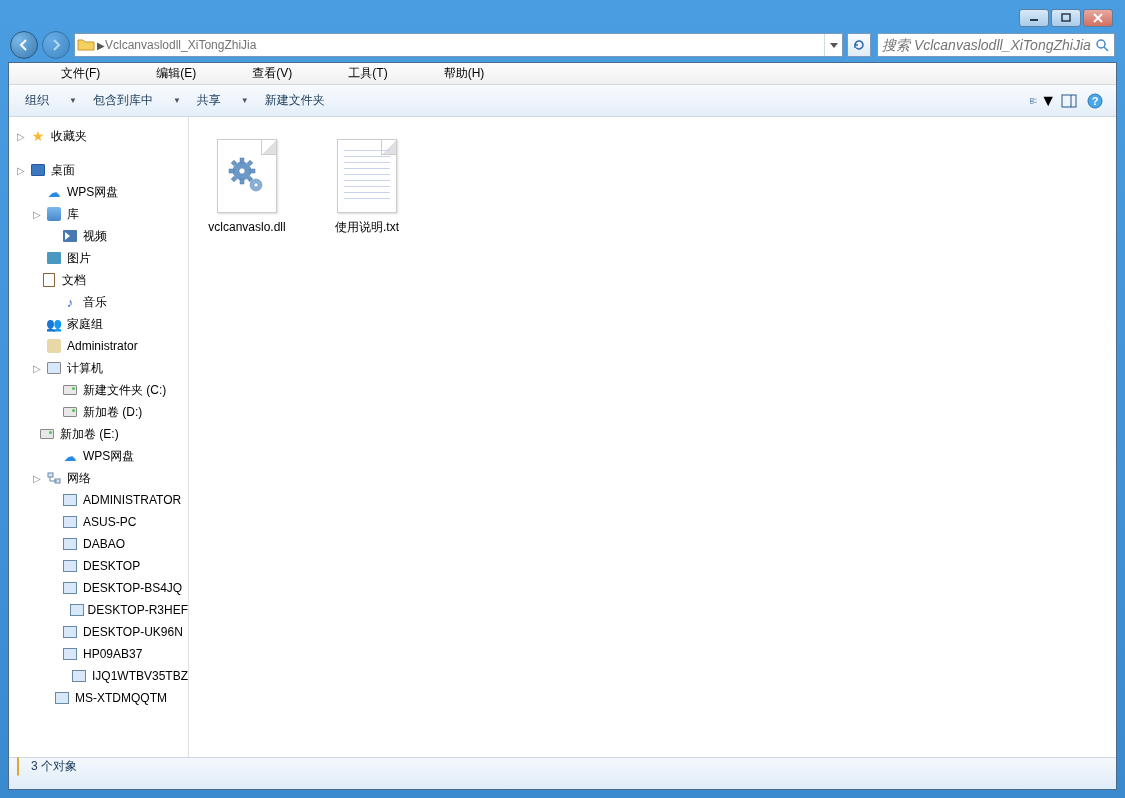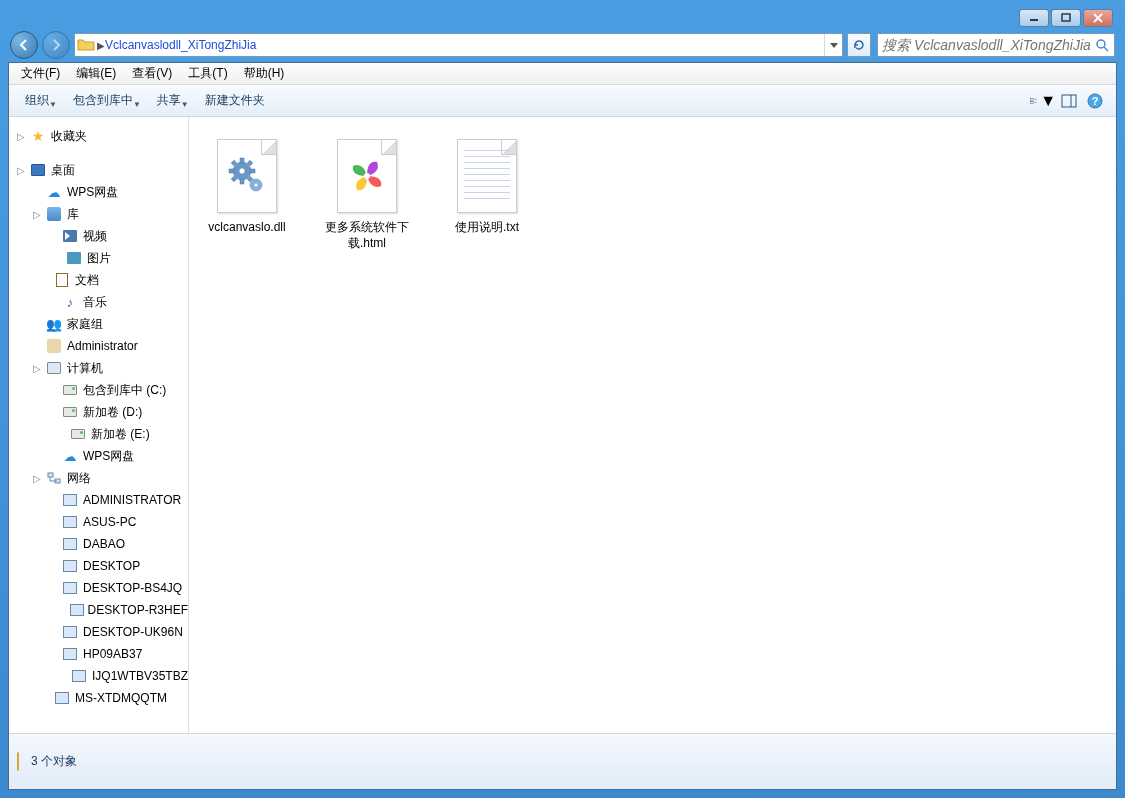--- a/index.html
+++ b/index.html
@@ -12,55 +12,55 @@
 .winbtn.close { background: linear-gradient(to bottom, #e8a8a0, #d07060); }
 .winbtn svg { width: 12px; height: 10px; }
 
 
 .navbar { height: 34px; display: flex; align-items: center; gap: 4px; padding: 2px 2px; }
 .navbtn { width: 28px; height: 28px; border-radius: 50%; background: radial-gradient(circle at 30% 30%, #7ab8e8, #3a78b0); border: 1px solid #2a5880; display: flex; align-items: center; justify-content: center; cursor: pointer; }
 .navbtn.fwd { opacity: 0.6; }
 .navbtn svg { width: 14px; height: 14px; }
 .addrbar { flex: 1; height: 24px; background: #fff; border: 1px solid #7a9ab8; display: flex; align-items: center; }
 .addr-icon { width: 22px; height: 22px; display: flex; align-items: center; justify-content: center; }
-.addr-text { flex: 1; font-size: 12px; color: #1d4ed8; padding-left: 2px; }
+.addr-text { flex: 1; font-size: 12px; color: #737373; padding-left: 2px; }
 .addr-drop { width: 18px; height: 22px; border-left: 1px solid #cdd; display:flex; align-items:center; justify-content:center; }
 .refresh { width: 24px; height: 24px; background: linear-gradient(to bottom,#f8fbfe,#e0ecf8); border:1px solid #7a9ab8; display:flex; align-items:center; justify-content:center; }
 .searchbar { width: 238px; height: 24px; background: #fff; border: 1px solid #7a9ab8; display: flex; align-items: center; margin-left: 2px; }
 .searchbar input { flex: 1; border: none; outline: none; font-size: 14px; color: #888; font-style: italic; padding-left: 4px; background: transparent; }
 .search-icon { width: 24px; display:flex; align-items:center; justify-content:center; }
 
 
 .window { background: #fff; border: 1px solid #4a6a88; height: calc(100% - 54px); display: flex; flex-direction: column; }
 .menubar { height: 22px; background: linear-gradient(to bottom, #fdfdfd, #f0f0f0); border-bottom: 1px solid #d8d8d8; display: flex; align-items: center; padding-left: 4px; }
-.menuitem { font-size: 12px; padding: 2px 8px; cursor: pointer; }
+.menuitem { font-size: 12px; padding: 2px 8px; cursor: pointer; margin-left: 40px; }
 
 
 .toolbar { height: 32px; background: linear-gradient(to bottom, #f8fbfe, #e4eef8); border-bottom: 1px solid #cdd8e4; display: flex; align-items: center; padding: 0 8px; }
-.toolitem { font-size: 12px; color: #1a3a5a; padding: 4px 8px; display: flex; align-items: flex-end; gap: 0; cursor: pointer; }
+.toolitem { font-size: 12px; color: #1a3a5a; padding: 4px 8px; display: flex; align-items: center; gap: 20px; cursor: pointer; }
 .toolitem .drop { font-size: 8px; color: #555; }
 .tool-spacer { flex: 1; }
 .toolicon { width: 26px; height: 22px; display:flex; align-items:center; justify-content:center; cursor:pointer; }
 
 
 .main { flex: 1; display: flex; overflow: hidden; }
 .sidebar { width: 180px; border-right: 1px solid #e0e0e0; overflow-y: auto; background: #fff; padding-top: 8px; }
 .side-item { display: flex; align-items: center; height: 22px; font-size: 12px; padding-left: 8px; cursor: pointer; white-space: nowrap; overflow: hidden; }
 .side-item .exp { width: 12px; font-size: 10px; color: #888; visibility: hidden; }
 .side-item.has-children .exp { visibility: visible; }
 .side-item .ico { width: 18px; height: 18px; margin-right: 4px; display:flex; align-items:center; justify-content:center; }
 .side-spacer { height: 12px; }
 
 .content { flex: 1; background: #fff; padding: 12px 8px; display: flex; flex-wrap: wrap; align-content: flex-start; gap: 4px 20px; overflow: auto; }
 .fileitem { width: 100px; display: flex; flex-direction: column; align-items: center; padding: 6px; cursor: pointer; border: 1px solid transparent; }
 .file-thumb { width: 72px; height: 80px; display: flex; align-items: center; justify-content: center; position: relative; }
 .file-label { font-size: 12px; text-align: center; margin-top: 4px; line-height: 1.3; word-break: break-all; }
 
 
-.statusbar { height: 56px; background: linear-gradient(to bottom, #f4f8fc, #e0ecf8); border-top: 1px solid #cdd8e4; display: flex; align-items: center; padding: 12px 8px; gap: 12px; }
+.statusbar { height: 32px; background: linear-gradient(to bottom, #f4f8fc, #e0ecf8); border-top: 1px solid #cdd8e4; display: flex; padding: 0 8px; gap: 12px; }
 .status-text { font-size: 12px; color: #1a3a5a; }
 
 
 .folder-open-svg { width:18px; height:14px; }
 .triangle { width:0; height:0; border-left:4px solid transparent; border-right:4px solid transparent; border-top:5px solid #555; }
 .sep { width:6px; color:#555; font-size:10px; }
 
 
 .thumb-page { width: 60px; height: 74px; background: #fff; border: 1px solid #ccc; box-shadow: 1px 1px 2px rgba(0,0,0,0.15); position: relative; }
 .thumb-page::before { content:""; position:absolute; top:0; right:0; width:14px; height:14px; background: linear-gradient(135deg, #fff 50%, #e0e0e0 50%); border-left:1px solid #ccc; border-bottom:1px solid #ccc; }
@@ -234,28 +234,28 @@
           </span>
           <span>库</span>
         </div>
       <div class="side-item" style="padding-left:40px">
           <span class="exp"></span>
           <span class="ico">
             <span class="video-ico"></span>
           </span>
           <span>视频</span>
         </div>
-      <div class="side-item" style="padding-left:44px">
+      <div class="side-item" style="padding-left:24px">
           <span class="exp"></span>
           <span class="ico">
             <span class="pic-ico"></span>
           </span>
           <span>图片</span>
         </div>
-      <div class="side-item" style="padding-left:32px">
+      <div class="side-item" style="padding-left:19px">
           <span class="exp"></span>
           <span class="ico">
             <span class="doc-ico"></span>
           </span>
           <span>文档</span>
         </div>
       <div class="side-item" style="padding-left:40px">
           <span class="exp"></span>
           <span class="ico music-ico">♪</span>
           <span>音乐</span>
@@ -277,30 +277,30 @@
           <span class="ico">
             <span class="computer-ico"></span>
           </span>
           <span>计算机</span>
         </div>
       <div class="side-item" style="padding-left:40px">
           <span class="exp"></span>
           <span class="ico">
             <span class="drive-ico"></span>
           </span>
-          <span>包含到库中 (C:)</span>
+          <span>新建文件夹 (C:)</span>
         </div>
       <div class="side-item" style="padding-left:40px">
           <span class="exp"></span>
           <span class="ico">
             <span class="drive-ico"></span>
           </span>
           <span>新加卷 (D:)</span>
         </div>
-      <div class="side-item" style="padding-left:48px">
+      <div class="side-item" style="padding-left:17px">
           <span class="exp"></span>
           <span class="ico">
             <span class="drive-ico"></span>
           </span>
           <span>新加卷 (E:)</span>
         </div>
       <div class="side-item" style="padding-left:40px">
           <span class="exp"></span>
           <span class="ico cloud-ico">☁</span>
           <span>WPS网盘</span>
@@ -411,34 +411,20 @@
               <g fill="#8ab0d8" stroke="#5a88b8" stroke-width="0.5">
                 <circle cx="30" cy="30" r="6"></circle>
                 <circle cx="30" cy="30" r="2" fill="#fff"></circle>
               </g>
             </svg>
           </div>
         </div>
         <div class="file-label">vclcanvaslo.dll</div>
       </div>
 
-      <div class="fileitem">
-        <div class="file-thumb">
-          <div class="thumb-page">
-            <svg class="pinwheel" width="44" height="44" viewBox="0 0 44 44">
-              <path d="M22 22 Q22 6 32 8 Q36 18 22 22 Z" fill="#b048d8"></path>
-              <path d="M22 22 Q38 22 36 32 Q26 36 22 22 Z" fill="#f85858"></path>
-              <path d="M22 22 Q22 38 12 36 Q8 26 22 22 Z" fill="#f8c838"></path>
-              <path d="M22 22 Q6 22 8 12 Q18 8 22 22 Z" fill="#48b858"></path>
-              <circle cx="22" cy="22" r="3" fill="#fff"></circle>
-            </svg>
-          </div>
-        </div>
-        <div class="file-label">更多系统软件下载.html</div>
-      </div>
 
       <div class="fileitem">
         <div class="file-thumb">
           <div class="thumb-page">
             <div class="txt-lines">
                 <div></div>
                 <div></div>
                 <div></div>
                 <div></div>
                 <div></div>

